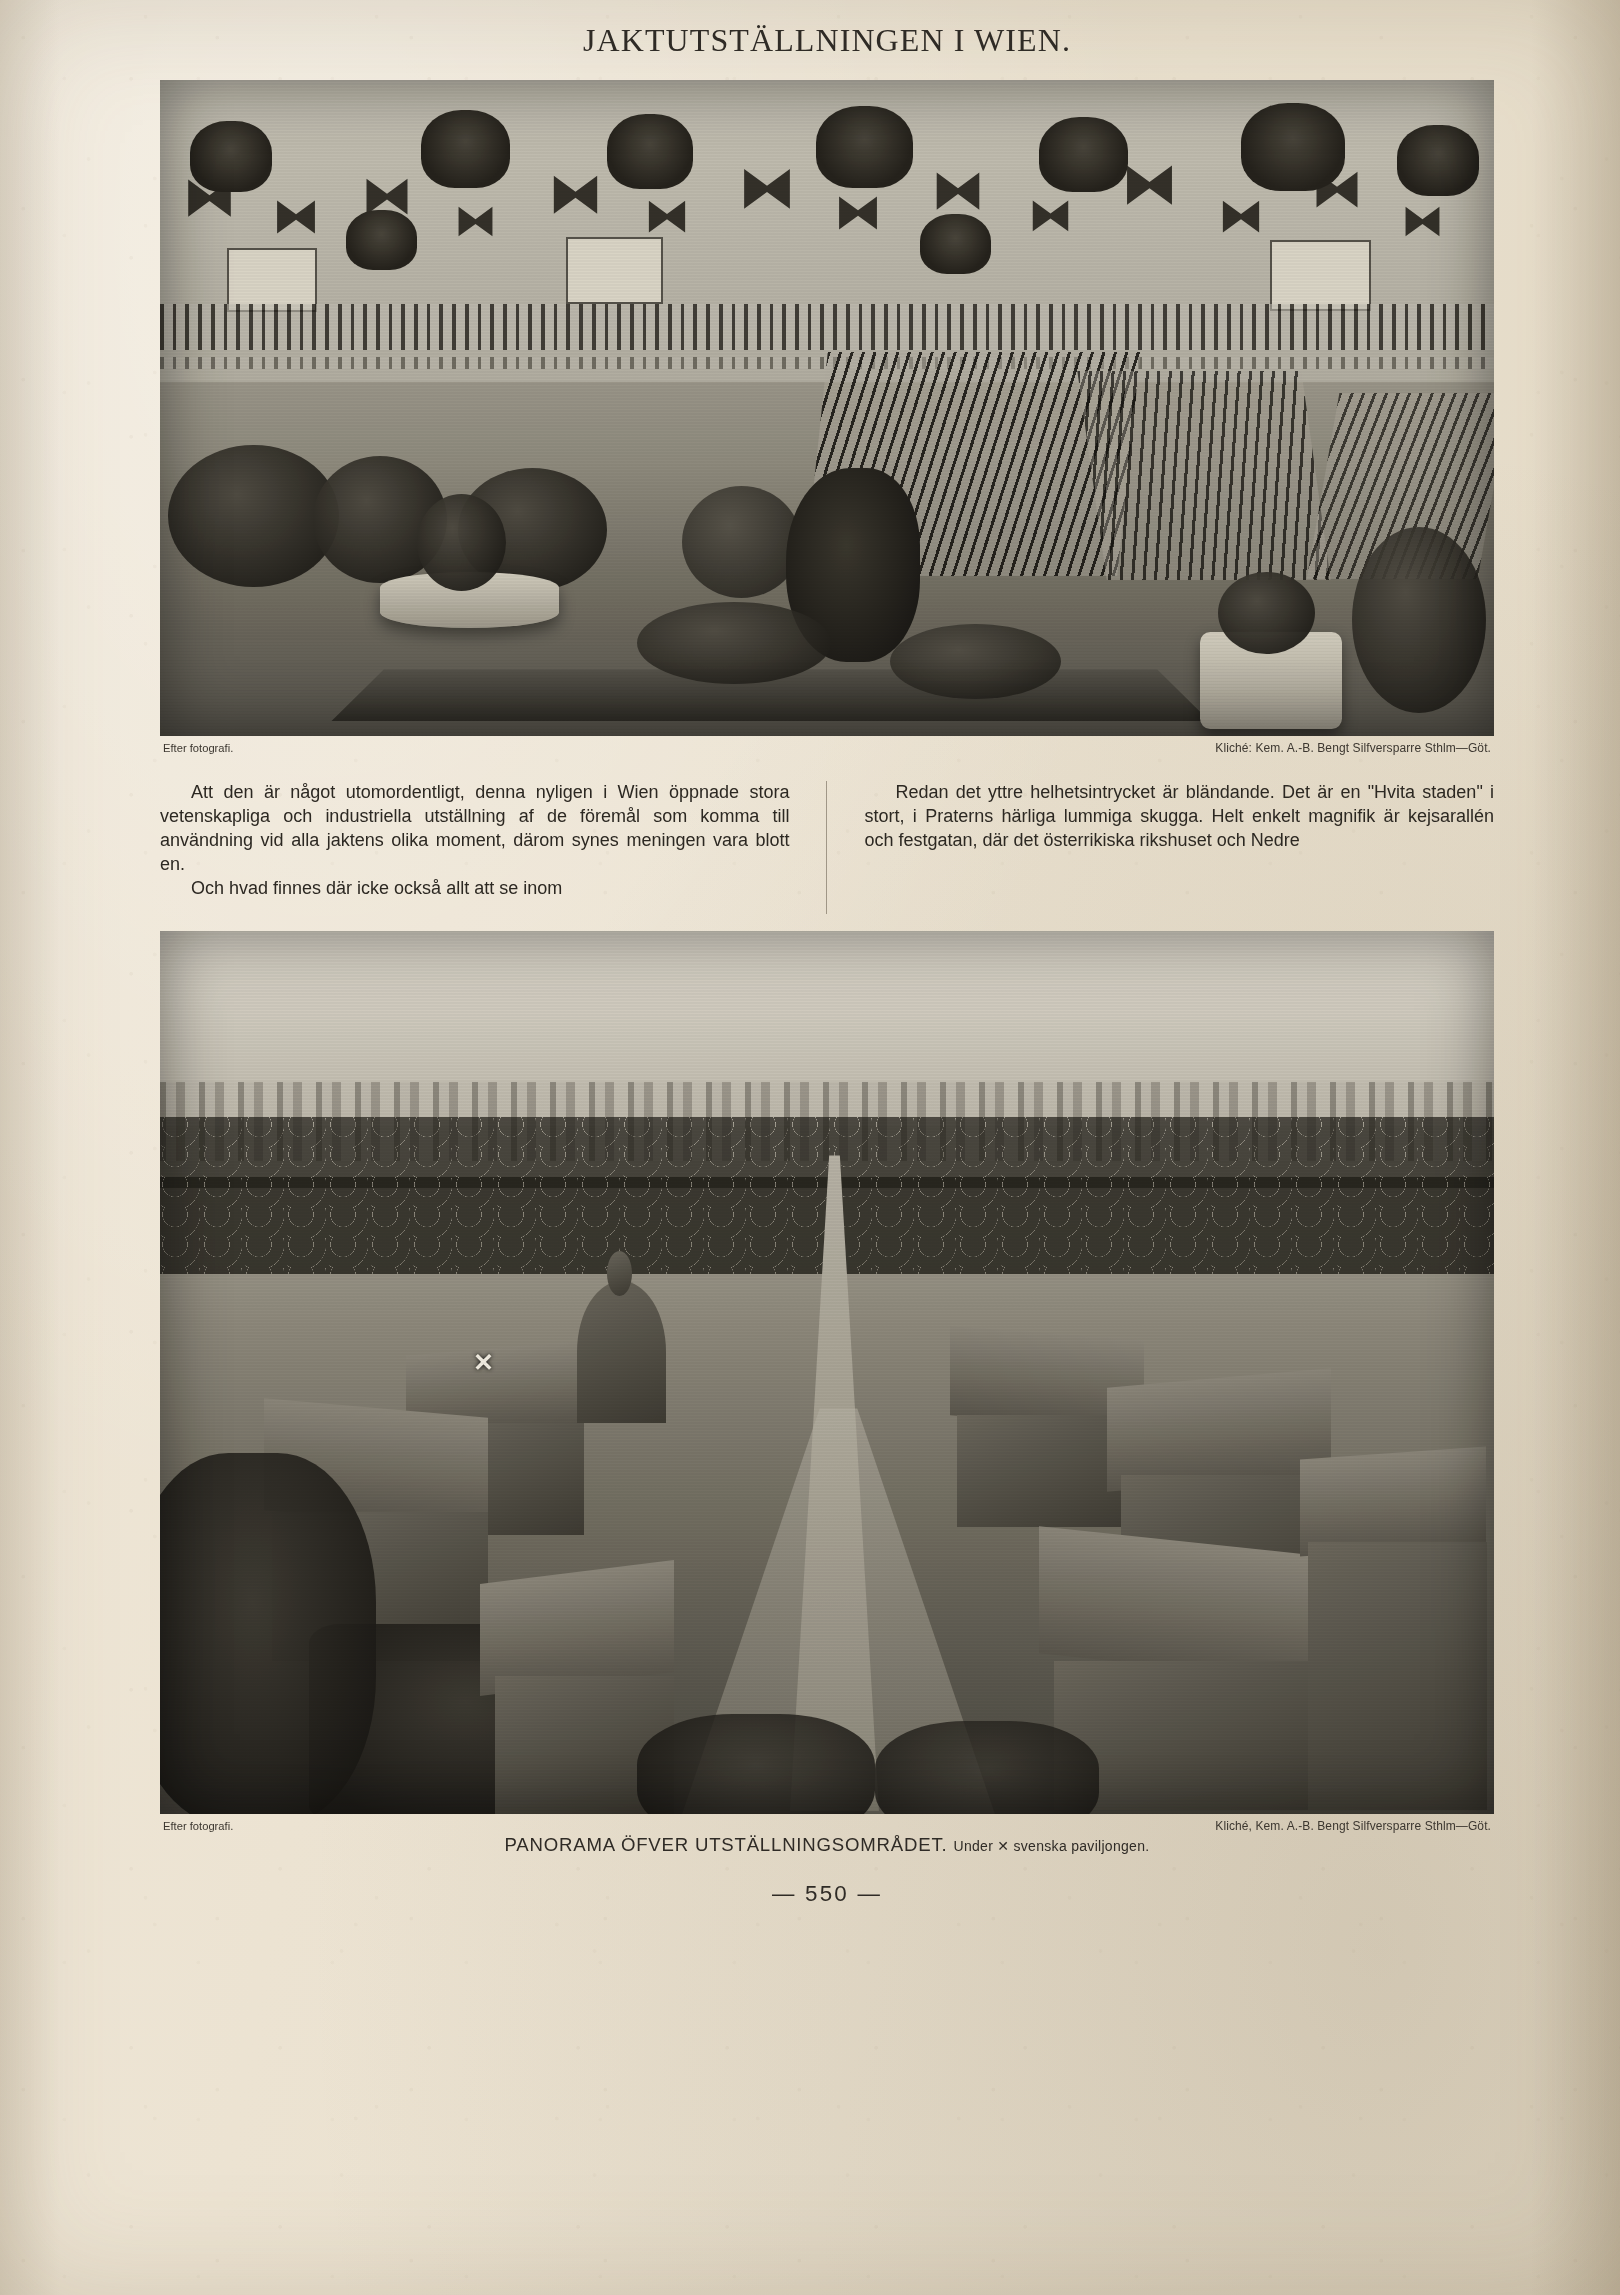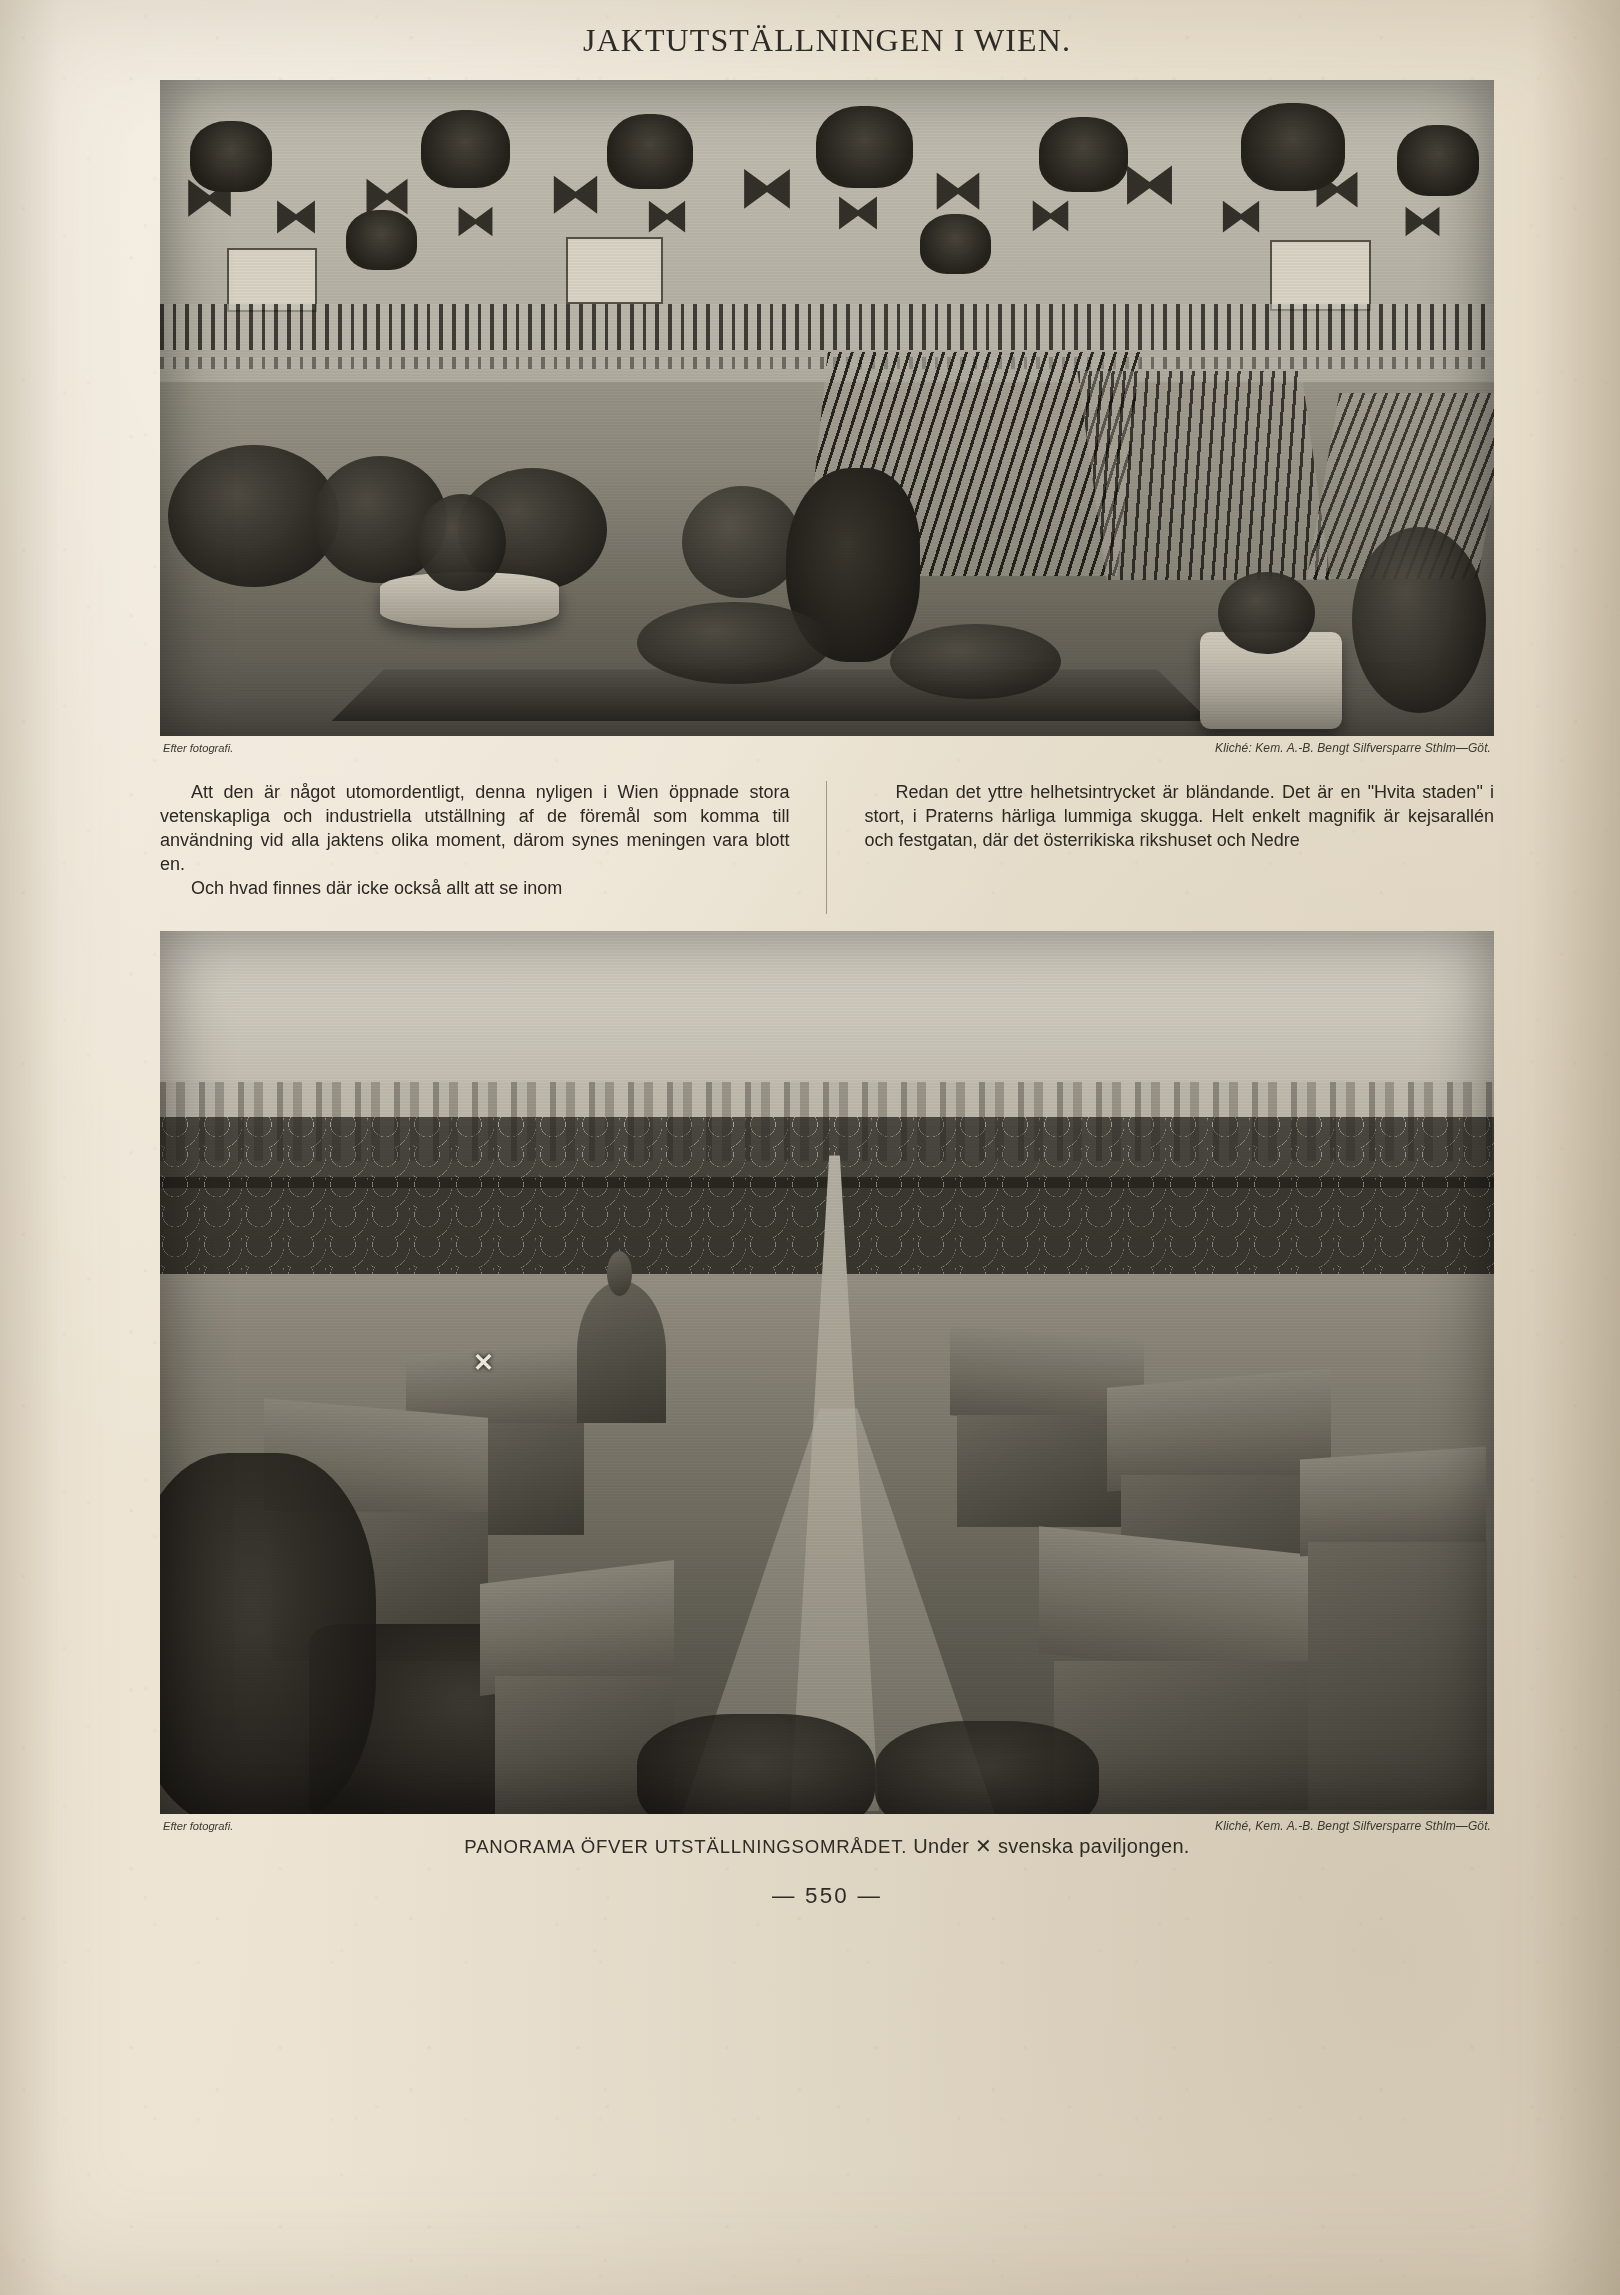--- a/index.html
+++ b/index.html
@@ -91,33 +91,32 @@
     position: absolute; inset: 0;
     box-shadow: inset 0 0 67px rgba(0,0,0,0.45);
     pointer-events: none;
   }
 
   .credits {
     display: flex;
     justify-content: space-between;
     align-items: baseline;
     font-size: 11.2px;
-    font-style: italic;
     color: #3c3730;
     padding: 4.5px 3px 0 3px;
   }
   .credits .right { font-size: 12px; letter-spacing: 0.1px; }
   .caption {
     text-align: center;
     font-size: 18.6px;
     letter-spacing: 0.8px;
     color: #2f2b26;
     margin-top: 1.5px;
   }
-  .caption .sub { font-size: 20px; letter-spacing: 0.3px; }
+  .caption .sub { font-size: 14px; letter-spacing: 0.3px; }
 
   
   .columns {
     display: flex;
     margin-top: 25px;
     position: relative;
   }
   .col {
     width: 630px;
     font-size: 18px;

